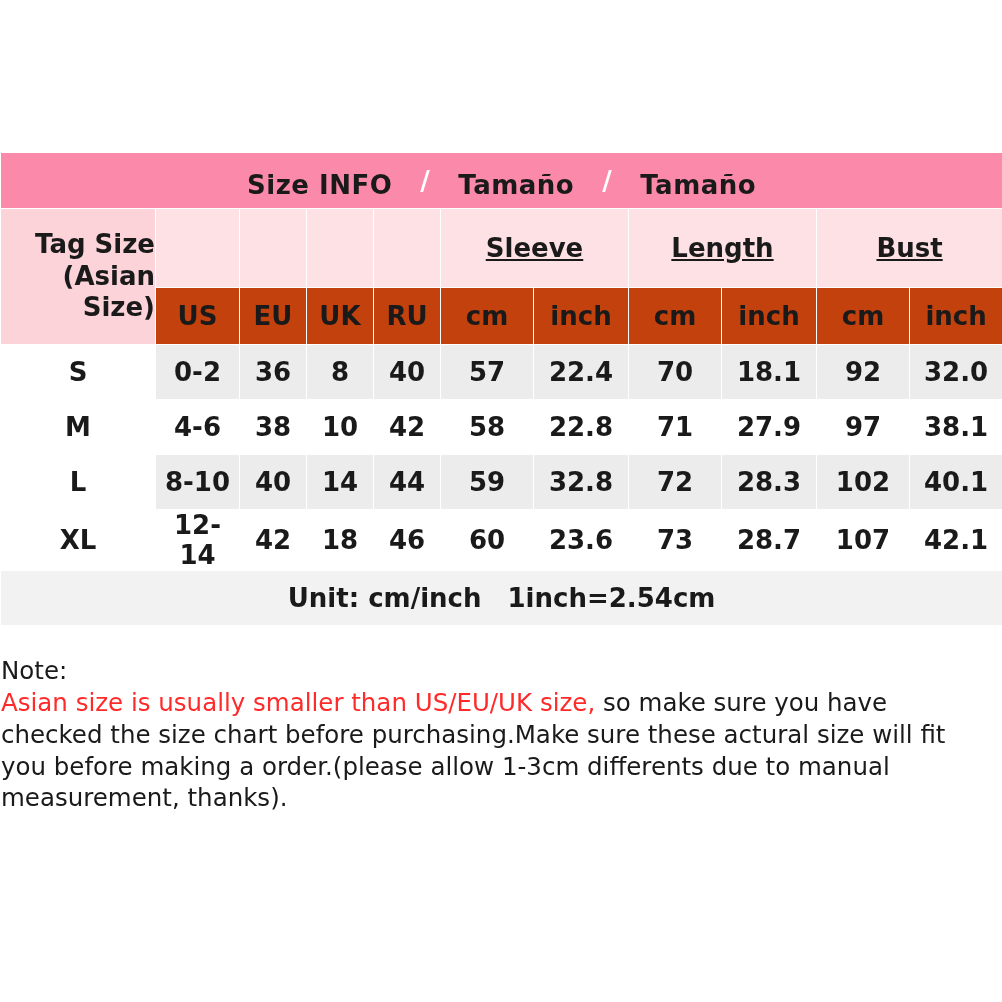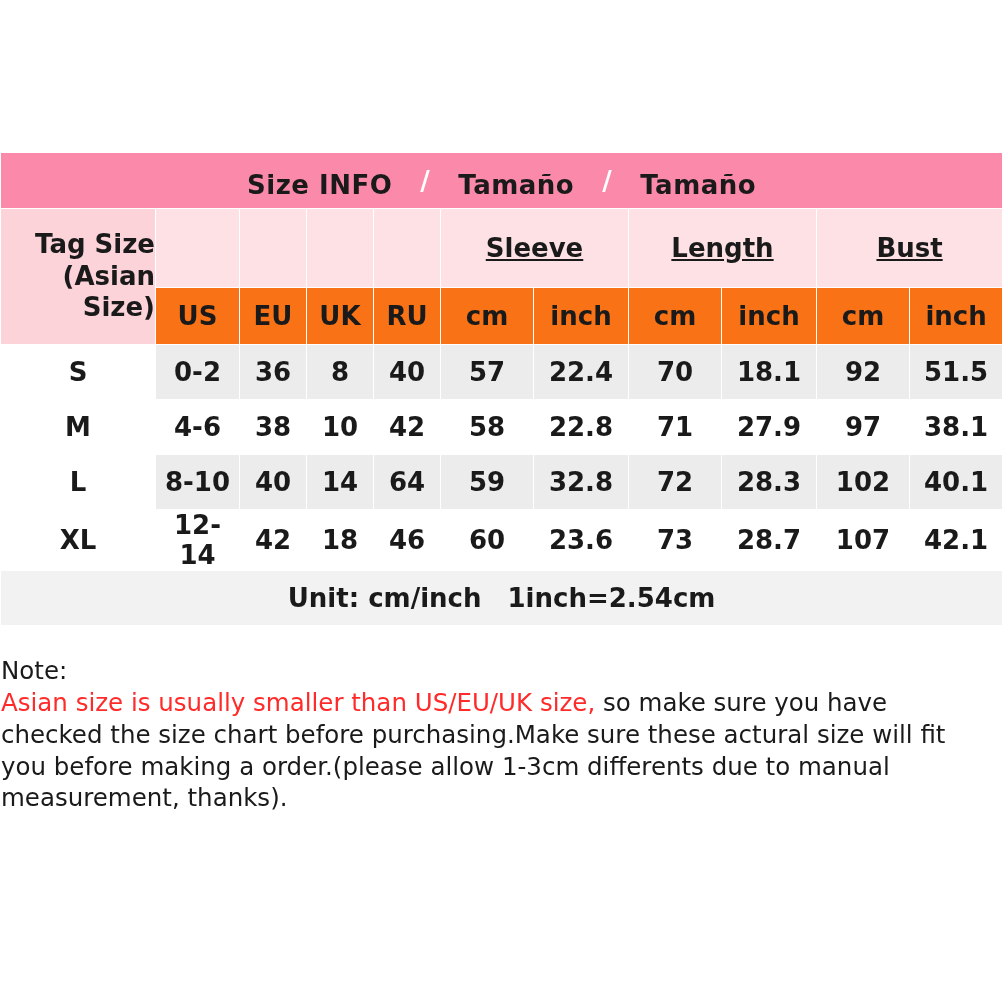--- a/index.html
+++ b/index.html
@@ -52,21 +52,21 @@
     display: flex;
     justify-content: center;
     align-items: center;
     gap: 0;
   }
   .title-seg { padding: 0 6px; margin-top: 8px; }
   .title-sep { padding: 0 22px; color: #ffffff; }
 
   
   .hdr-a td { background: #fde1e4; height: 78px; }
-  .hdr-b td { background: #f97316; height: 56px; margin-left: 45px; }
+  .hdr-b td { background: #c2410c; height: 56px; margin-left: 45px; }
   .hdr-a td.tag-cell {
     background: #fbd3d9;
     text-align: right;
   }
   .tag-cell {
     font-size: 25px;
     line-height: 1.22;
   }
   .grp-label { font-size: 27px; text-decoration: underline; }
   .unit-label { font-size: 25px; }
@@ -164,21 +164,21 @@
           <td class="sizecol first">S</td>
           <td>0-2</td>
           <td>36</td>
           <td>8</td>
           <td>40</td>
           <td>57</td>
           <td>22.4</td>
           <td>70</td>
           <td>18.1</td>
           <td>92</td>
-          <td>51.5</td>
+          <td>32.0</td>
         </tr>
 
         <tr class="row-even">
           <td class="sizecol first">M</td>
           <td>4-6</td>
           <td>38</td>
           <td>10</td>
           <td>42</td>
           <td>58</td>
           <td>22.8</td>
@@ -186,21 +186,21 @@
           <td>27.9</td>
           <td>97</td>
           <td>38.1</td>
         </tr>
 
         <tr class="row-odd">
           <td class="sizecol first">L</td>
           <td>8-10</td>
           <td>40</td>
           <td>14</td>
-          <td>64</td>
+          <td>44</td>
           <td>59</td>
           <td>32.8</td>
           <td>72</td>
           <td>28.3</td>
           <td>102</td>
           <td>40.1</td>
         </tr>
 
         <tr class="row-even">
           <td class="sizecol first">XL</td>

